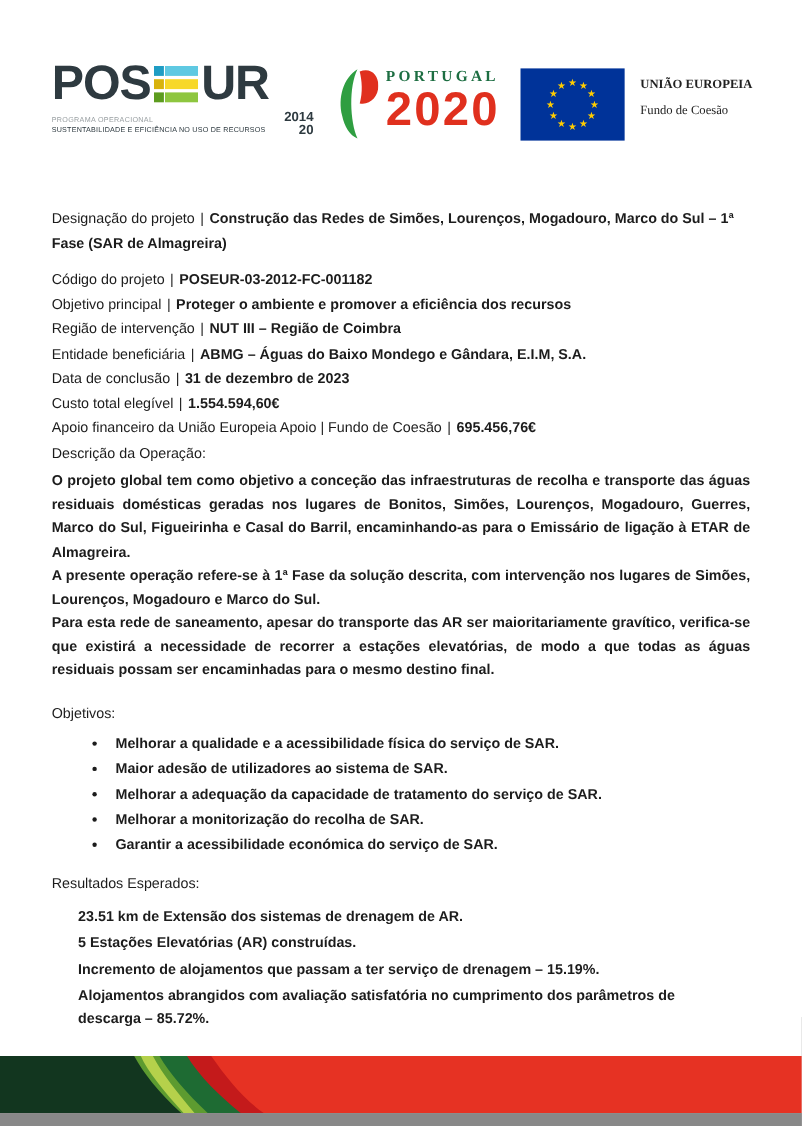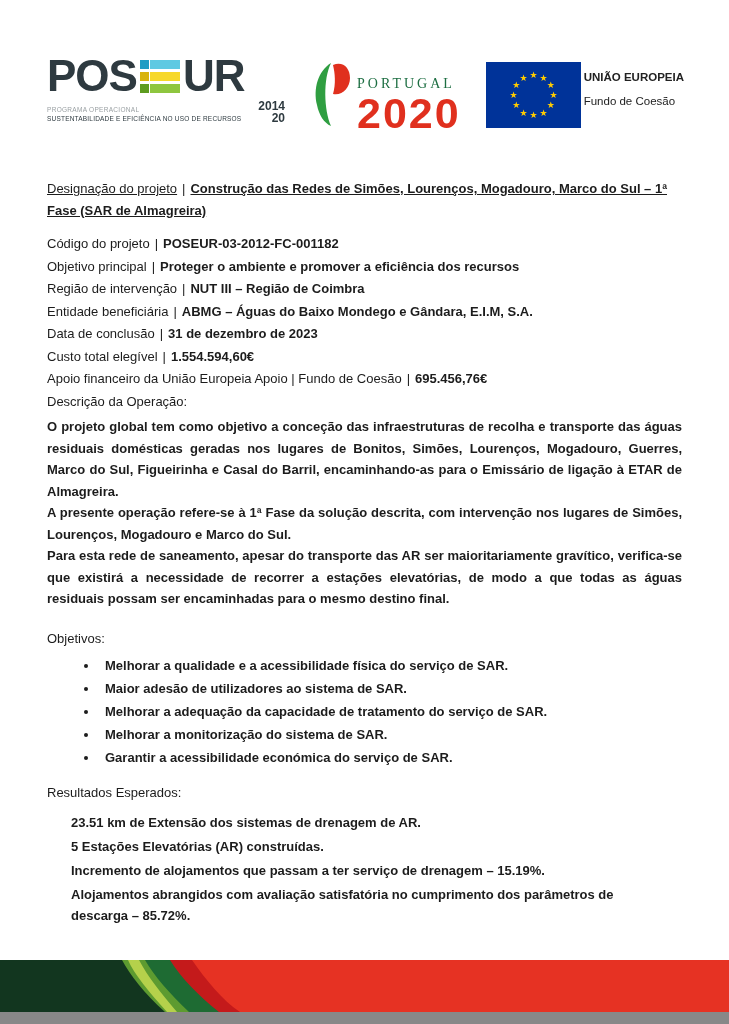--- a/index.html
+++ b/index.html
@@ -57,48 +57,48 @@
   }
   .poseur-cap1 { font-size: 6.5px; letter-spacing: .3px; color: #9aa0a3; line-height: 1.5; }
   .poseur-cap2 { font-size: 6.5px; letter-spacing: .2px; color: var(--poseur-dark, #2e3a40); line-height: 1.5; }
   .poseur-years { text-align: right; font-weight: 800; color: var(--poseur-dark, #2e3a40); font-size: 12px; line-height: 1; }
 
   
   .p2020 { display: flex; align-items: flex-start; margin-top: 2px; }
   .p2020-text { margin-left: 7px; }
   .p2020-word {
     font-family: "Liberation Serif", serif;
-    font-weight: 400;
+    font-weight: 700;
     font-size: 14px;
     letter-spacing: 3px;
     color: var(--portugal-green, #1d6e42);
-    margin-top: 16px;
+    margin-top: 3px;
   }
   .p2020-number {
     font-weight: 700;
     font-size: 43px;
     line-height: 0.95;
     letter-spacing: 2px;
     color: var(--portugal-red, #e0301e);
     margin-top: 1px;
   }
 
   
   .eu { display: flex; align-items: flex-start; margin-top: 4px; }
-  .eu-text { margin-left: 3px; padding-top: 9px; }
+  .eu-text { margin-left: 14px; padding-top: 9px; font-family: Liberation Serif, serif; }
   .eu-line1 { font-weight: 700; font-size: 11.5px; color: #222; }
   .eu-line2 { font-size: 11.5px; color: #222; margin-top: 12px; }
 
   
   .content { margin: 0 47px; font-size: 13px; }
   .pipe { font-weight: 400; padding: 0 5px; color: #1c1c1c; }
   .lbl { font-weight: 400; }
   .val { font-weight: 700; }
 
-  .designation { margin-top: 38px; line-height: 21.5px; text-decoration: underline; }
+  .designation { margin-top: 48px; line-height: 21.5px; }
   .field-list { margin-top: 12px; }
   .field-list .row { line-height: 22.5px; }
 
   .section-heading { line-height: 22.5px; font-weight: 400; }
 
   .paragraphs { margin-top: 3px; }
   .paragraphs p {
     line-height: 21.5px;
     text-align: justify;
     font-weight: 700;
@@ -228,21 +228,21 @@
       <p>O projeto global tem como objetivo a conceção das infraestruturas de recolha e transporte das águas residuais domésticas geradas nos lugares de Bonitos, Simões, Lourenços, Mogadouro, Guerres, Marco do Sul, Figueirinha e Casal do Barril, encaminhando-as para o Emissário de ligação à ETAR de Almagreira.</p>
       <p>A presente operação refere-se à 1ª Fase da solução descrita, com intervenção nos lugares de Simões, Lourenços, Mogadouro e Marco do Sul.</p>
       <p>Para esta rede de saneamento, apesar do transporte das AR ser maioritariamente gravítico, verifica-se que existirá a necessidade de recorrer a estações elevatórias, de modo a que todas as águas residuais possam ser encaminhadas para o mesmo destino final.</p>
     </div>
 
     <p class="section-heading objectives-heading">Objetivos:</p>
     <ul class="objectives-list">
       <li>Melhorar a qualidade e a acessibilidade física do serviço de SAR.</li>
       <li>Maior adesão de utilizadores ao sistema de SAR.</li>
       <li>Melhorar a adequação da capacidade de tratamento do serviço de SAR.</li>
-      <li>Melhorar a monitorização do sistema de SAR.</li>
+      <li>Melhorar a monitorização do recolha de SAR.</li>
       <li>Garantir a acessibilidade económica do serviço de SAR.</li>
     </ul>
 
     <p class="section-heading results-heading">Resultados Esperados:</p>
     <div class="results-block">
       <p>23.51 km de Extensão dos sistemas de drenagem de AR.</p>
       <p>5 Estações Elevatórias (AR) construídas.</p>
       <p>Incremento de alojamentos que passam a ter serviço de drenagem – 15.19%.</p>
       <p>Alojamentos abrangidos com avaliação satisfatória no cumprimento dos parâmetros de descarga – 85.72%.</p>
     </div>

